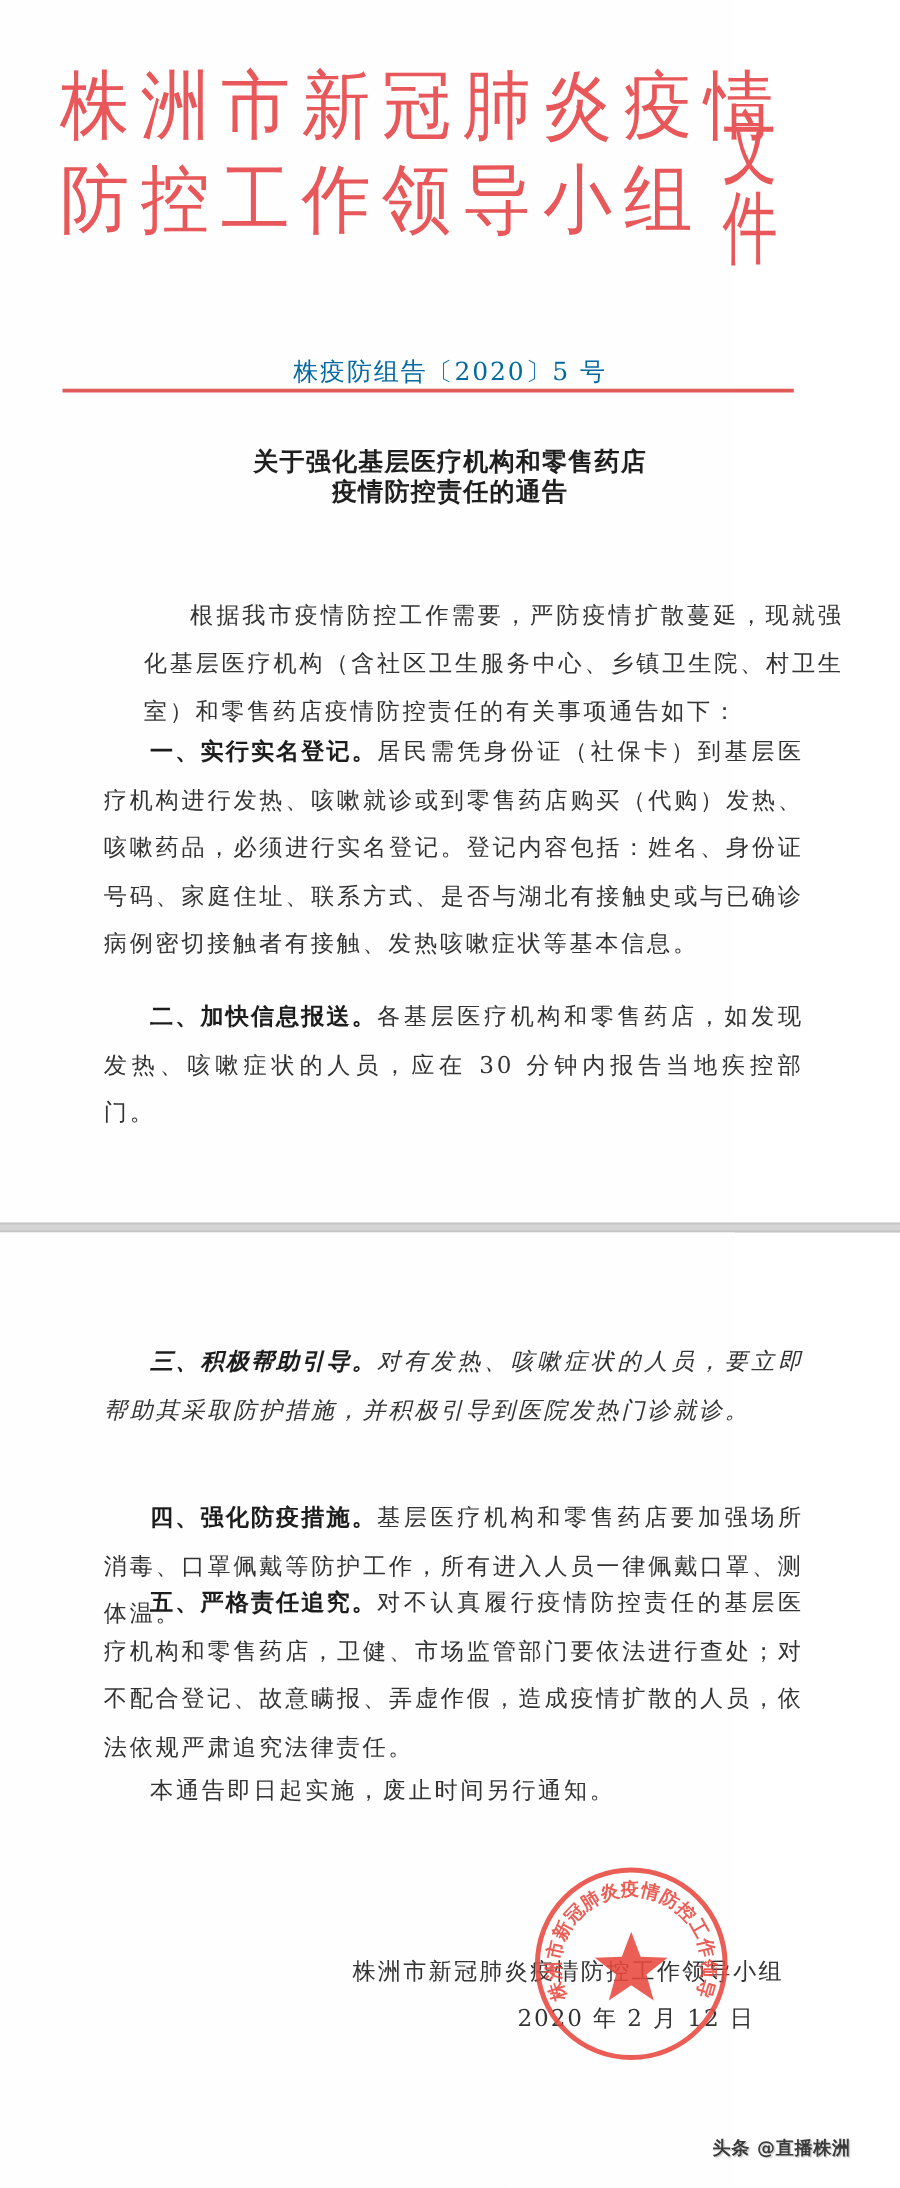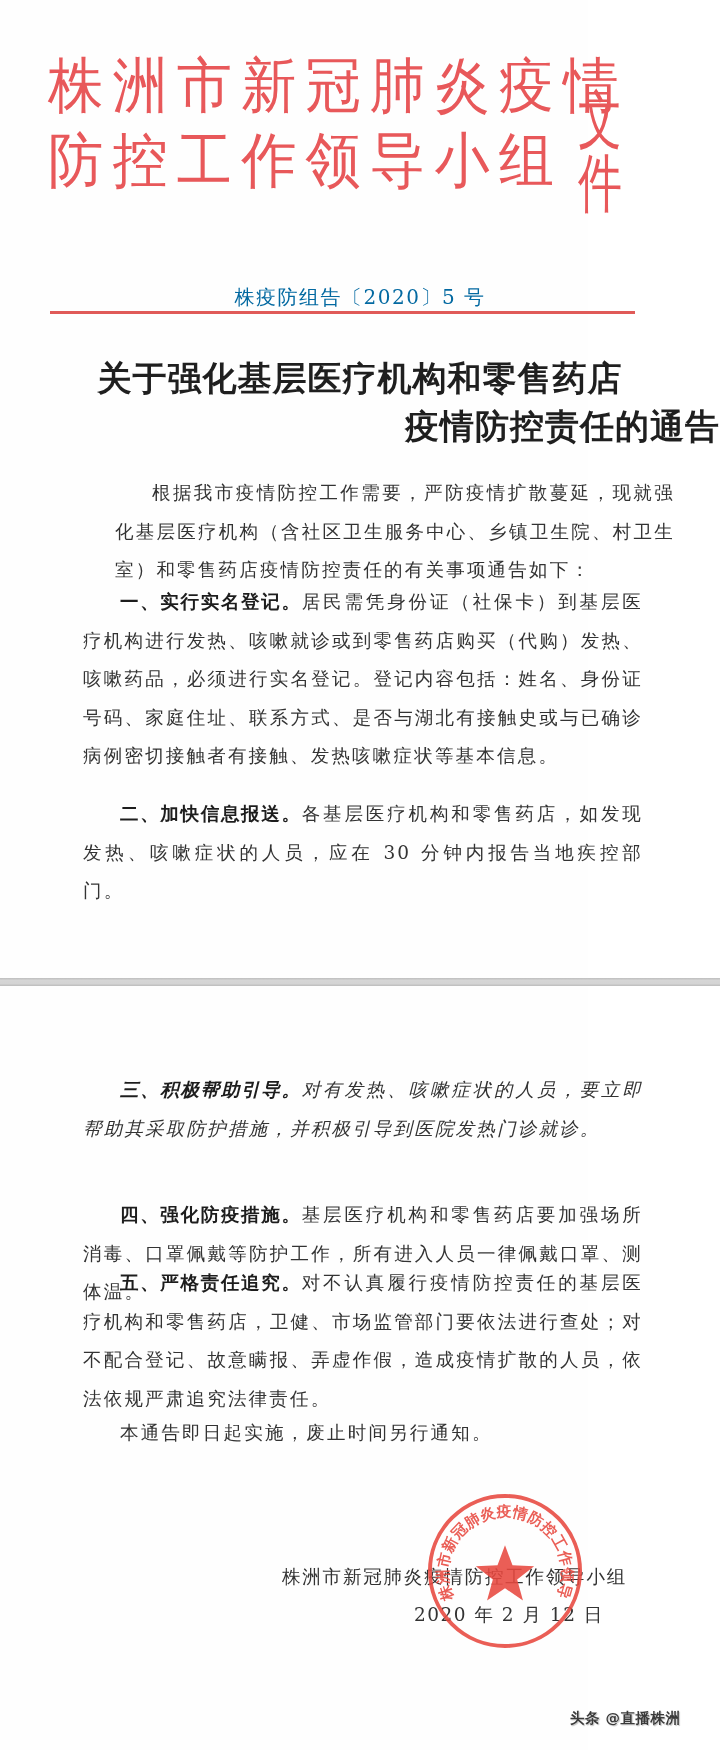--- a/index.html
+++ b/index.html
@@ -19,23 +19,23 @@
   .org-line span { display: inline-block; width: 70px; }
   #wenjian { position: absolute; left: 578px; top: 88px; color: #e8585a;
              font-size: 44px; line-height: 1; transform: scaleY(1.45); transform-origin: top; }
 
   #doc-number { position: absolute; left: 0; width: 720px; top: 284px; text-align: center;
                 font-size: 20px; color: #0369a1; letter-spacing: 1.5px; }
   #red-rule { position: absolute; left: 50px; width: 585px; top: 311px; height: 3px;
               background: #e05a58; }
 
   .title { position: absolute; left: 0; width: 720px; text-align: center; font-weight: bold;
-           font-size: 34px; color: #1f1f1f; letter-spacing: 1px; }
+           font-size: 20px; color: #1f1f1f; letter-spacing: 1px; }
   #title1 { top: 356px; }
-  #title2 { top: 404px; text-align: right; }
+  #title2 { top: 380px; }
 
   .para { position: absolute; left: 83px; width: 560px; font-size: 18.5px; line-height: 38.5px;
           color: #333; letter-spacing: 2.2px; text-align: justify; text-indent: 37px; }
   .para b { font-family: "DejaVu Sans", sans-serif; font-weight: bold; color: #1d1d1d; letter-spacing: 1px; margin-top: 12px; }
   #p-intro { top: 474px; margin-left: 32px; }
   #p1 { top: 583px; }
   #p2 { top: 795px; }
 
   #p3 { top: 1071px; font-style: italic; }
   #p4 { top: 1196px; }

